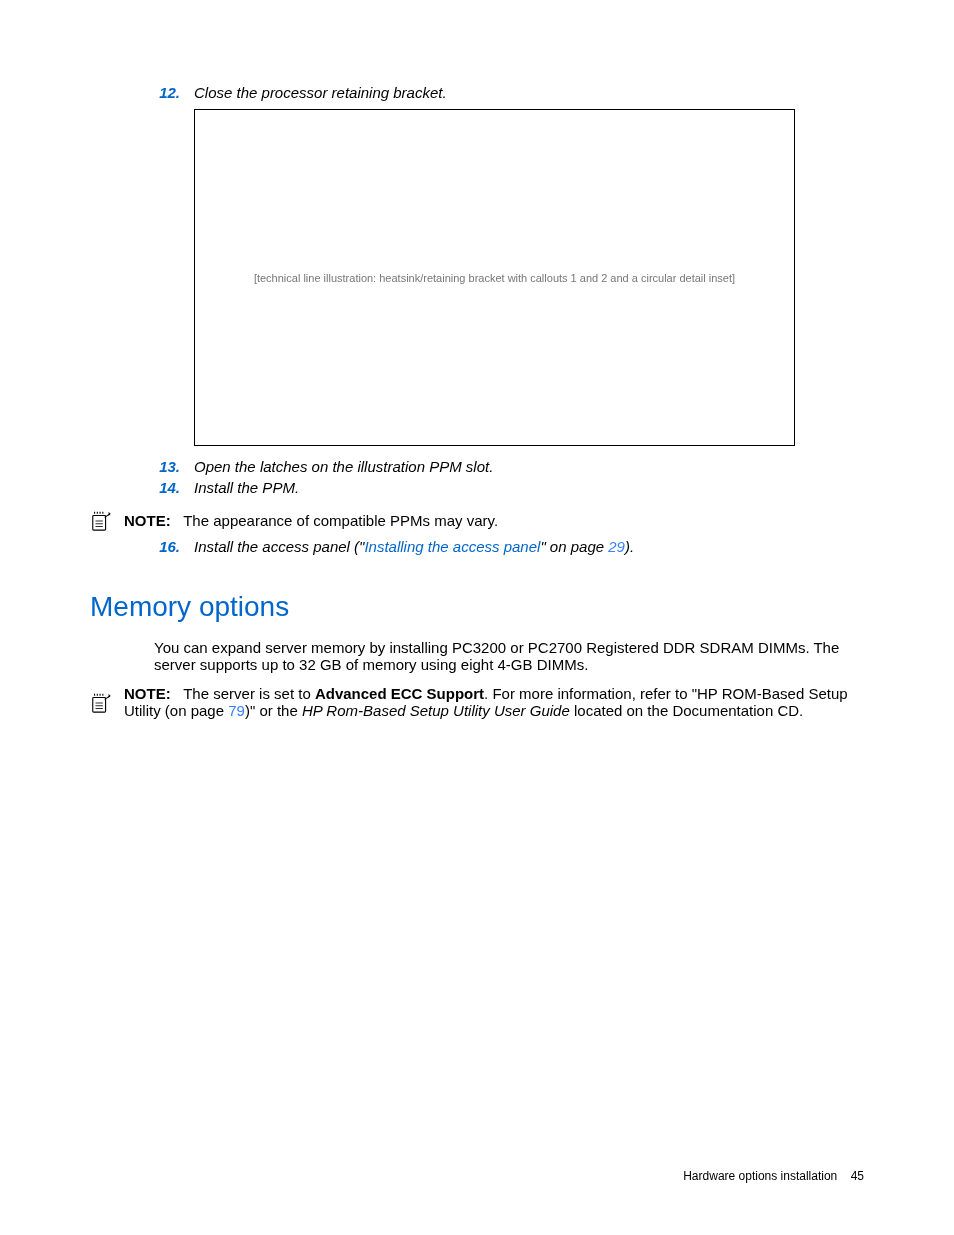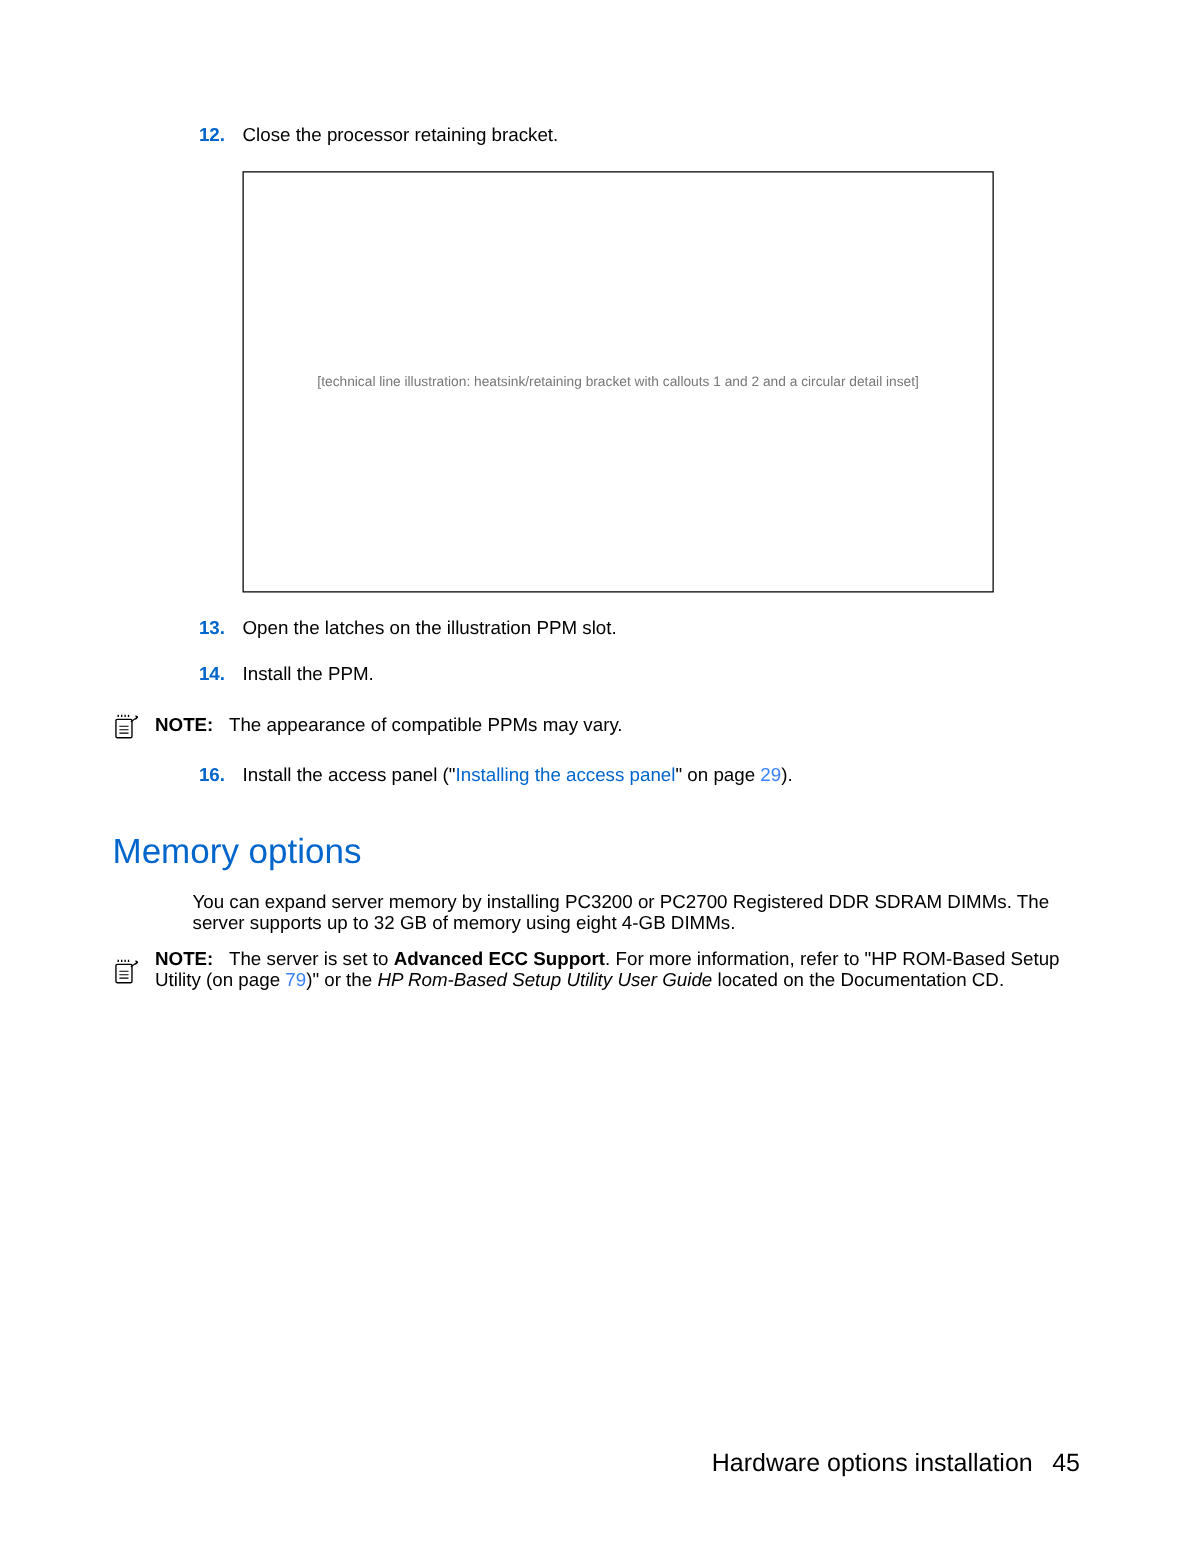--- a/index.html
+++ b/index.html
@@ -15,21 +15,22 @@
     box-sizing: border-box;
   }
   .page {
     padding: 80px 90px 60px 90px;
     box-sizing: border-box;
     height: 100%;
     position: relative;
   }
   .ol-item {
     display: flex;
-    margin: 20px 0;
+    margin: 4px 0;
+    font-style: italic;
   }
   .ol-num {
     color: #0066cc;
     font-weight: bold;
     min-width: 40px;
     text-align: right;
     padding-right: 14px;
     box-sizing: border-box;
   }
   .ol-body {
@@ -83,21 +84,21 @@
     color: #0066cc;
   }
   .pagelink {
     color: #3b82f6;
   }
   .italic { font-style: italic; }
   .footer {
     position: absolute;
     bottom: 52px;
     right: 90px;
-    font-size: 20px;
+    font-size: 12px;
     color: #000;
   }
   .footer-num { margin-left: 10px; }
 </style>
 </head>
 <body>
 
 <div class="page">
 
   <div class="indent-block">

